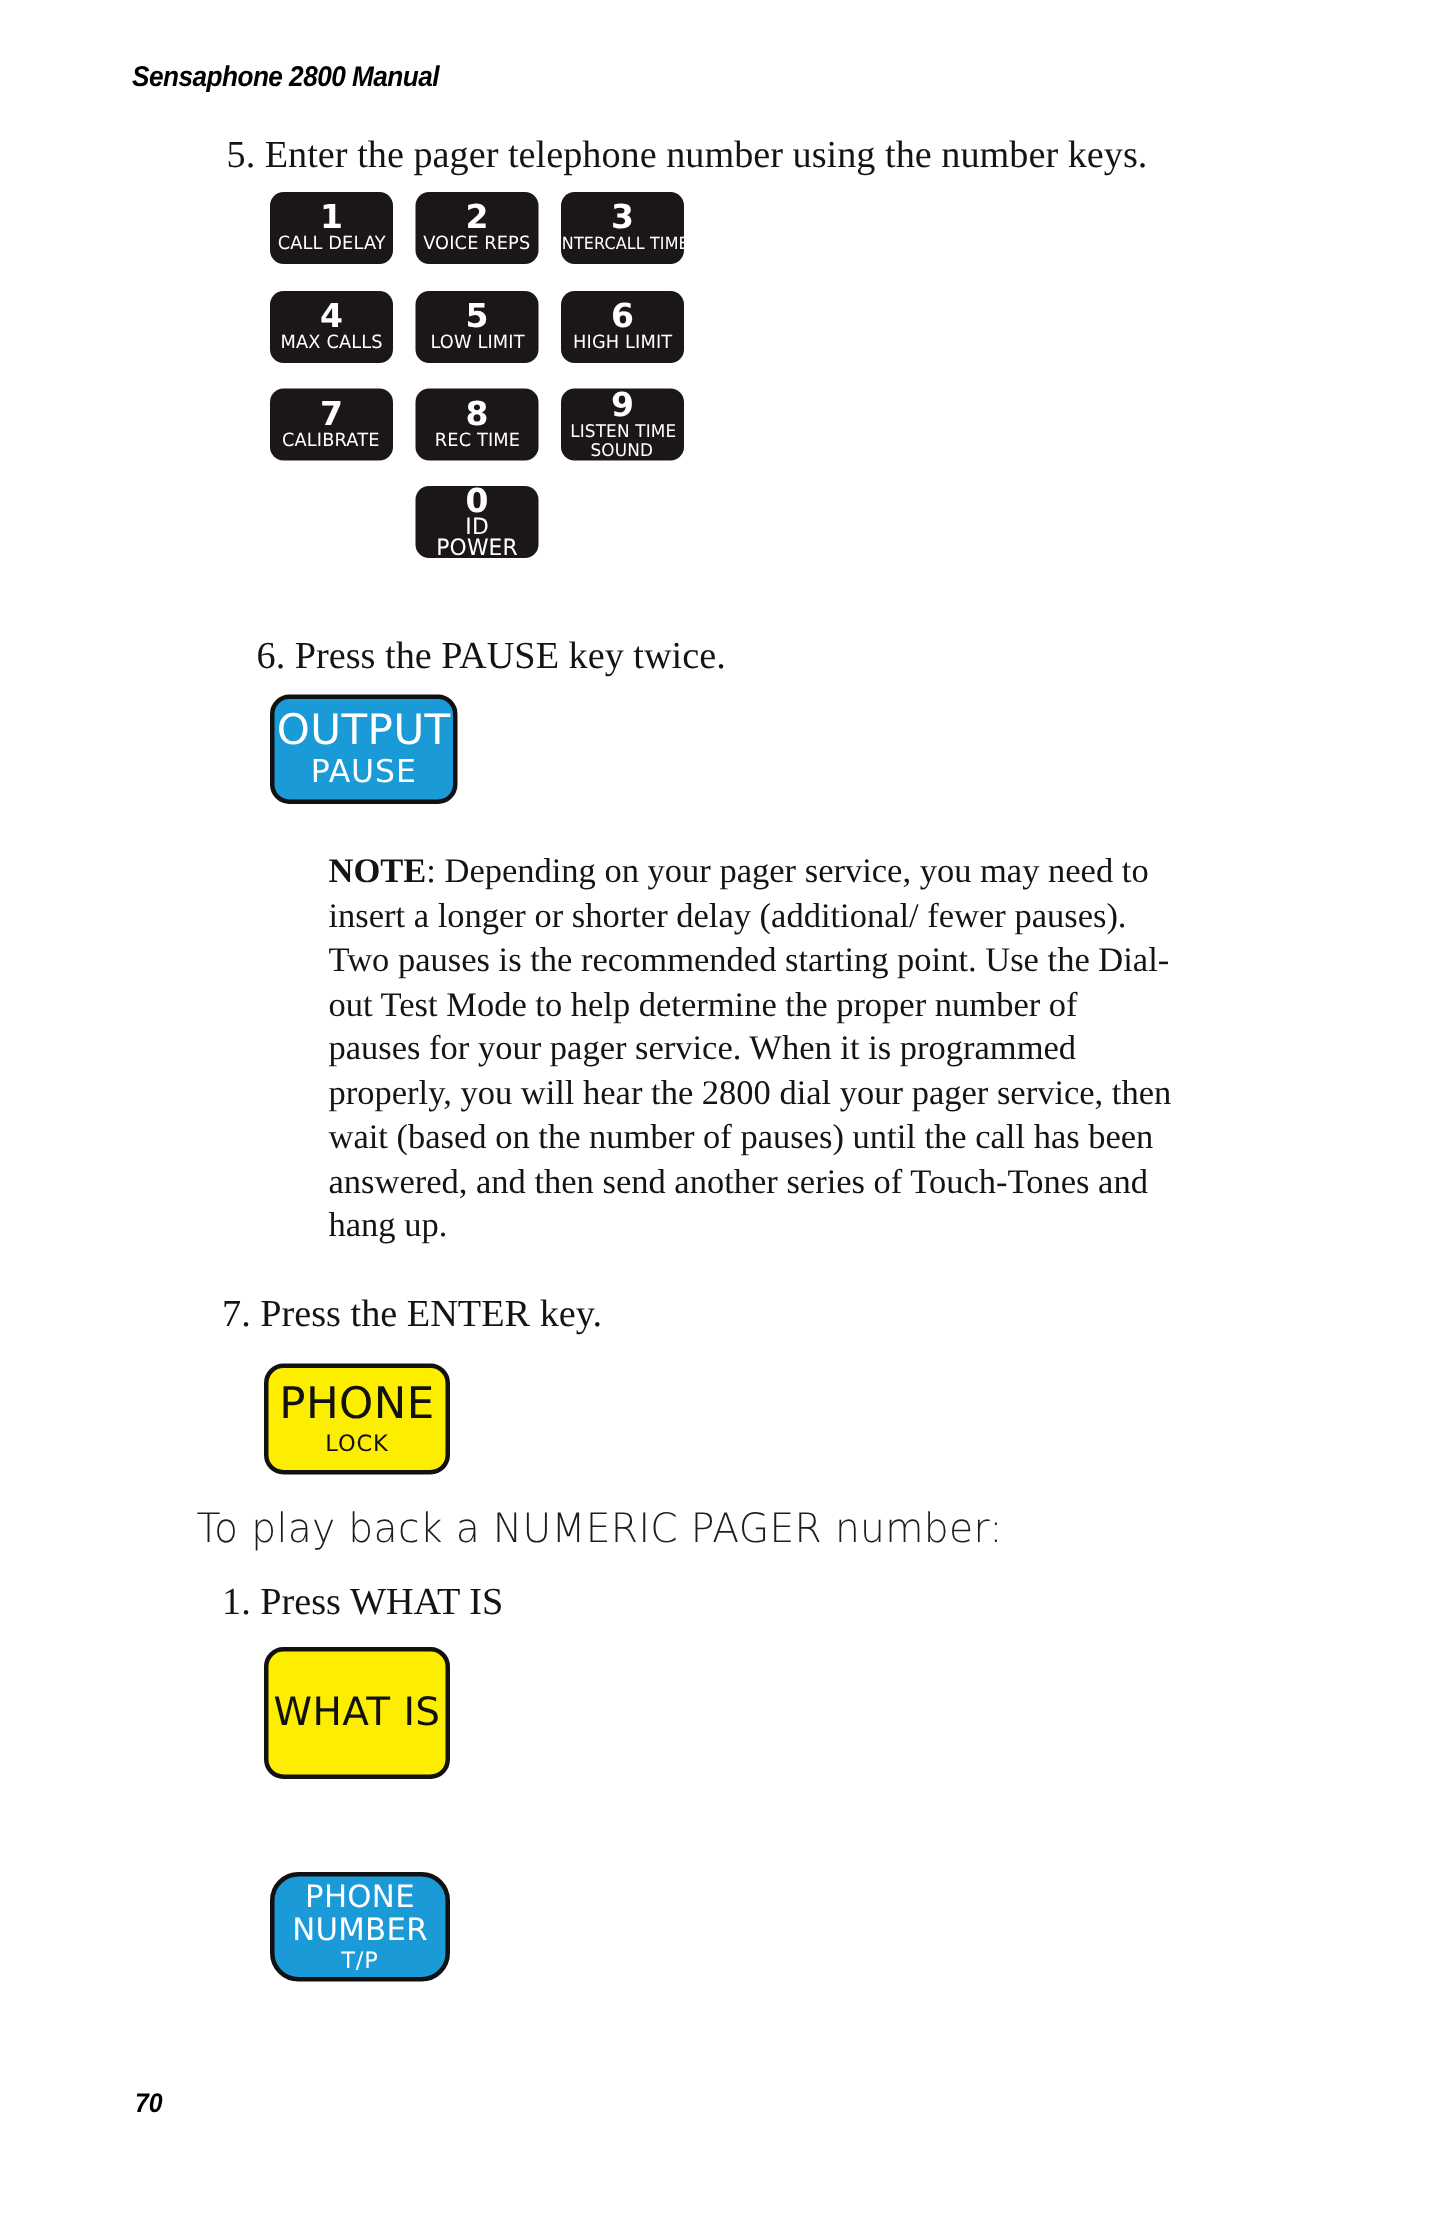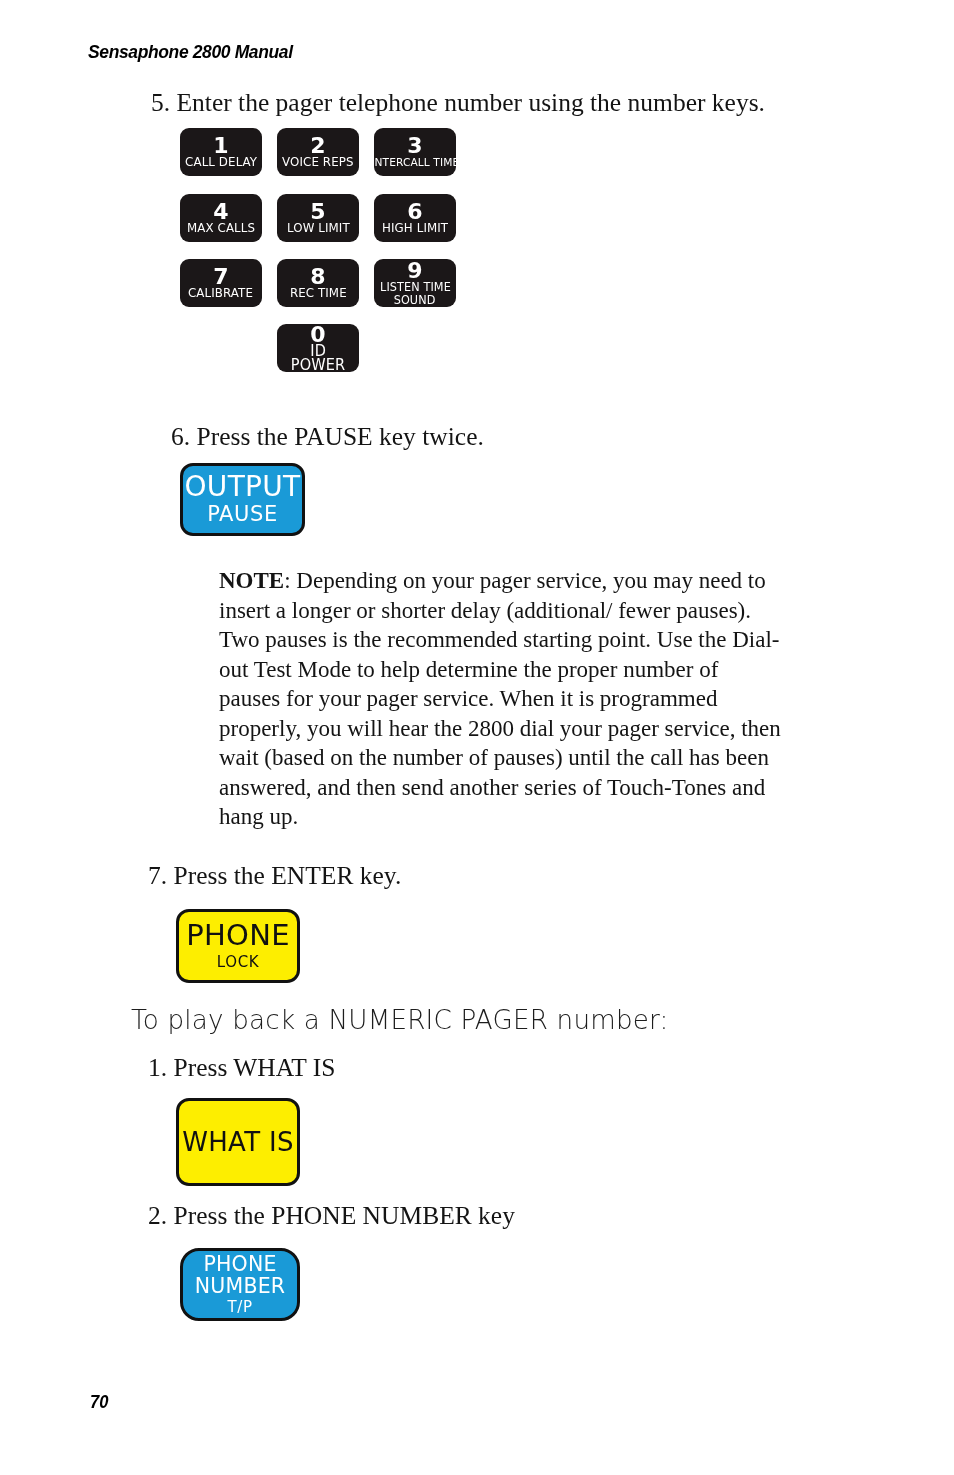--- a/index.html
+++ b/index.html
@@ -268,21 +268,20 @@
   </div>
 
   <div class="section-heading">To play back a NUMERIC PAGER number:</div>
 
   <div class="step" style="left:148px; top:1053px;">1. Press WHAT IS</div>
 
   <div class="key key-fn yellow" id="key-whatis">
     <span class="main">WHAT IS</span>
   </div>
 
-  <div class="step" style="left:148px; top:1201px;">2. Press the PHONE NUMBER key</div>
 
   <div class="key key-fn blue" id="key-phone">
     <span class="main">PHONE</span>
     <span class="main">NUMBER</span>
     <span class="subline">T/P</span>
   </div>
 
   <div class="folio">70</div>
 
 </div>

